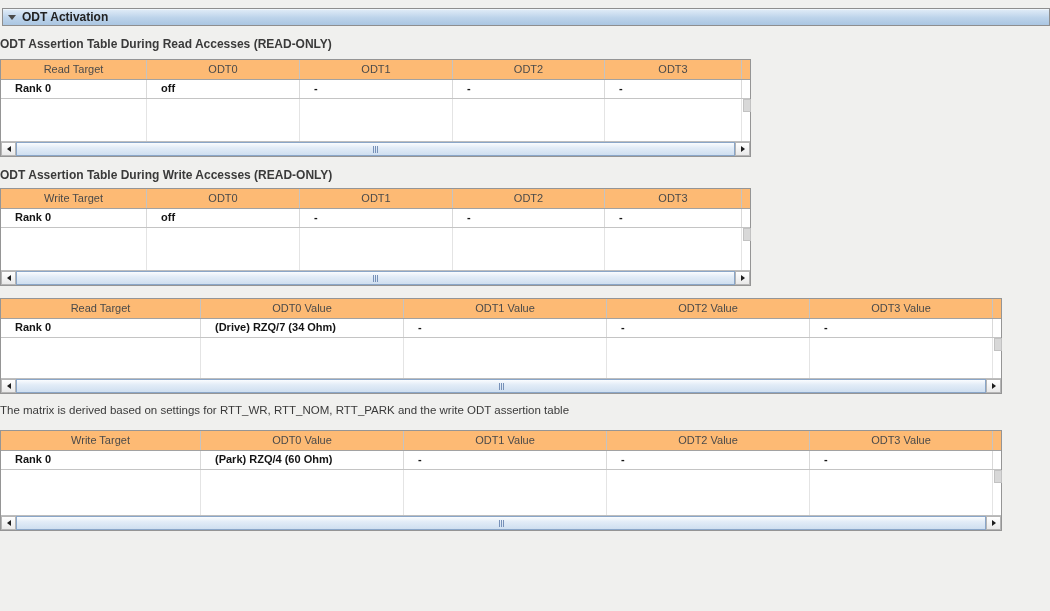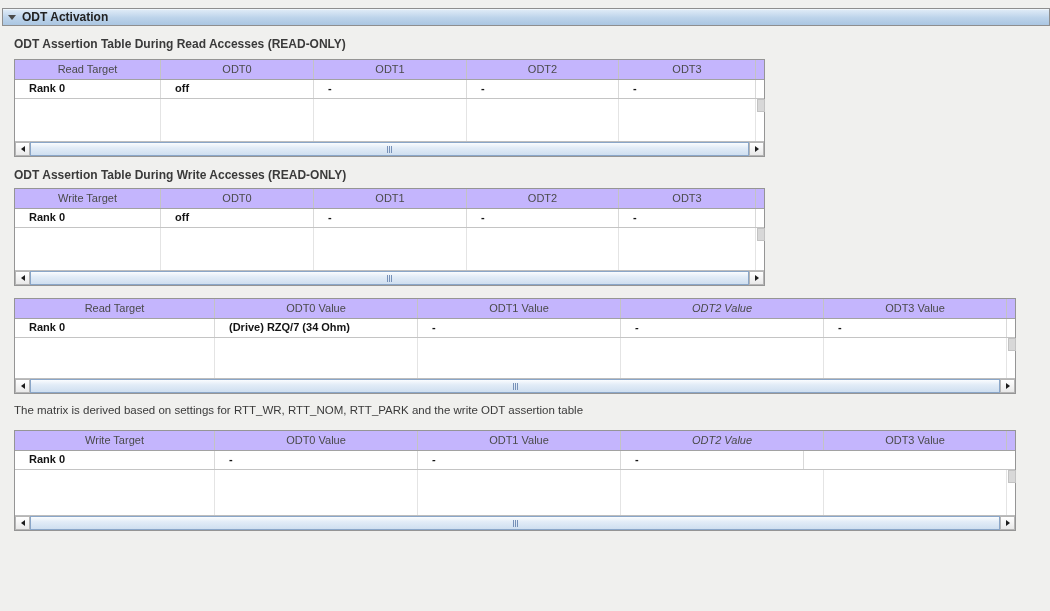--- a/index.html
+++ b/index.html
@@ -19,41 +19,41 @@
     box-shadow:inset 0 1px 0 #eef5fb;
   }
   .tri-down{
     width:0;height:0;flex:none;
     border-left:4px solid transparent;border-right:4px solid transparent;
     border-top:5px solid #4a4a4a;margin-right:6px;margin-top:1px;
   }
   .accordion-title{font-weight:bold;font-size:12px;color:#222;}
 
   
-  .content{margin-left:14px;}
+  .content{}
   .sec-title{font-weight:bold;font-size:12px;color:#3a3a3a;line-height:14px;}
   .sec-desc{font-size:11.5px;color:#3a3a3a;line-height:14px;}
 
   
   .tbl{background:#fff;border:1px solid #959595;}
   .narrow{width:749px;}
   .wide{width:1000px;}
 
-  .thead{display:flex;background:#c4b5fd;border-bottom:1px solid #a2a2a2;height:19px;justify-content:space-between;}
+  .thead{display:flex;background:#fdba74;border-bottom:1px solid #a2a2a2;height:19px;justify-content:space-between;}
   .th{
     font-size:11px;color:#4a4a4a;text-align:center;line-height:19px;
     border-right:1px solid #c3c3c3;box-sizing:border-box;
     white-space:nowrap;overflow:hidden;flex:none;
   }
   .corner{flex:1 1 auto;border-right:none !important;}
 
   
   .n0{width:146px;} .n1{width:153px;} .n2{width:153px;} .n3{width:152px;} .n4{width:137px;}
   
-  .w0{width:200px;} .w1{width:203px;} .w2{width:203px;} .w3{width:203px;font-style:italic;} .w4{width:183px;}
+  .w0{width:200px;} .w1{width:203px;} .w2{width:203px;} .w3{width:203px;} .w4{width:183px;}
 
   .tbody{display:flex;flex-direction:column;background:#fff;}
   .h61{height:61px;} .h59{height:59px;} .h64{height:64px;}
 
   .trow{display:flex;height:18px;border-bottom:1px solid #c4c4c4;flex:none;}
   .td{
     font-size:11px;font-weight:bold;color:#141414;line-height:17px;
     padding-left:14px;box-sizing:border-box;border-right:1px solid #d9d9d9;
     white-space:nowrap;overflow:hidden;flex:none;
   }
@@ -240,20 +240,21 @@
       <div class="th w0">Write Target</div>
       <div class="th w1">ODT0 Value</div>
       <div class="th w2">ODT1 Value</div>
       <div class="th w3">ODT2 Value</div>
       <div class="th w4">ODT3 Value</div>
       <div class="th corner"></div>
     </div>
     <div class="tbody h64">
       <div class="trow">
         <div class="td w0">Rank 0</div>
+        <div class="td w1">(Park) RZQ/4 (60 Ohm)</div>
         <div class="td w2">-</div>
         <div class="td w3">-</div>
         <div class="td w4">-</div>
         <div class="td corner"></div>
       </div>
       <div class="tfill">
         <div class="fc w0"></div>
         <div class="fc w1"></div>
         <div class="fc w2"></div>
         <div class="fc w3"></div>

